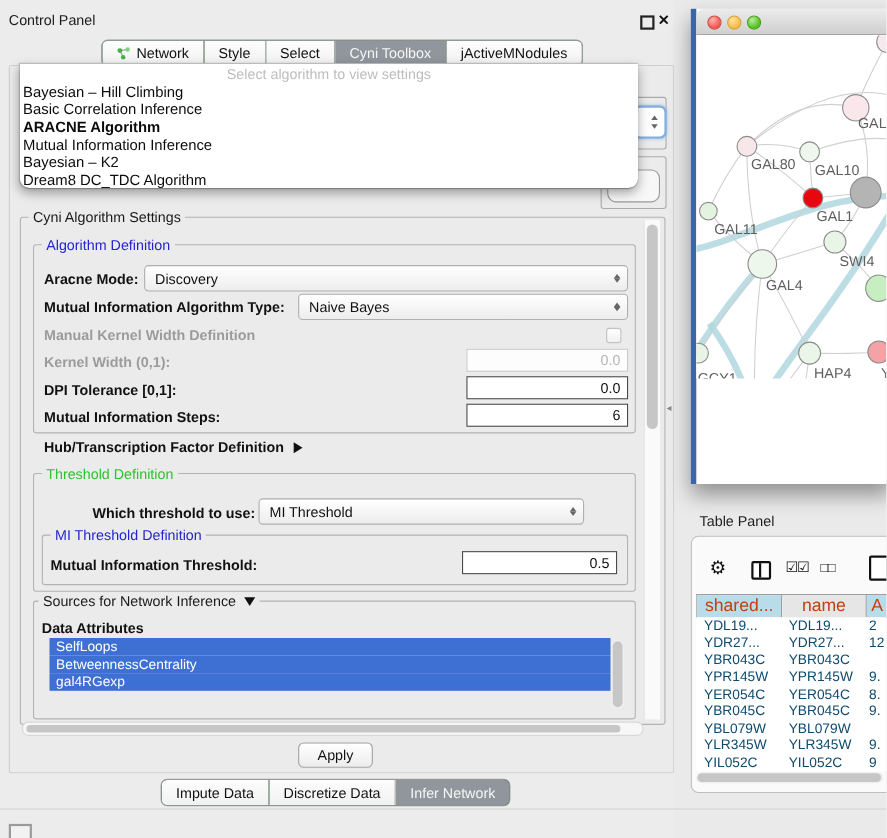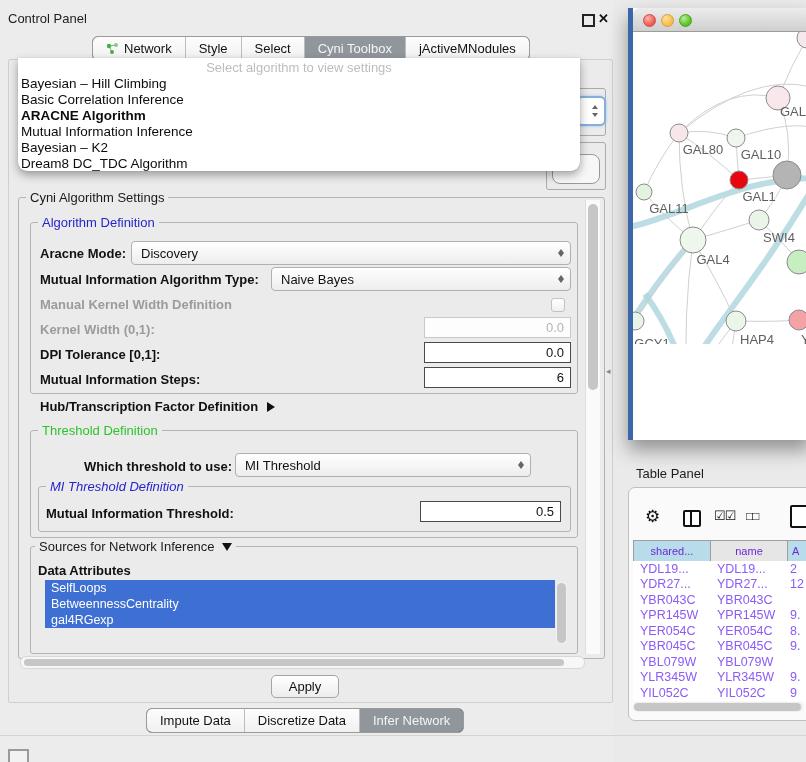--- a/index.html
+++ b/index.html
@@ -54,25 +54,25 @@
   .net-title{position:absolute;left:0;top:0;right:0;height:23px;background:linear-gradient(#ececec,#cfcfcf);border-bottom:1px solid #9c9c9c;border-top-left-radius:7px;}
   .light{position:absolute;top:6px;width:11px;height:11px;border-radius:50%;}
   .net-canvas{position:absolute;left:0;top:24px;width:173px;height:312px;overflow:hidden;background:#fff;}
   .tp-label{left:636px;top:466px;font-size:13px;color:#1c1c1c;}
   .tp-frame{left:628px;top:487px;width:185px;height:232px;background:#fafafa;border:1px solid #bfbfbf;border-radius:7px;}
   .gear{font-size:17px;color:#111;}
   .split-ico{width:14px;height:13px;border:2px solid #111;border-radius:2px;position:relative;background:#fff;}
   .split-ico::after{content:"";position:absolute;left:5px;top:0;bottom:0;width:2px;background:#111;}
   .doc-ico{width:14px;height:19px;border:2px solid #111;border-radius:2px;background:#fff;}
   .thead{left:633px;top:540px;height:21px;display:flex;border-top:1px solid #9e9e9e;border-left:1px solid #9e9e9e;}
-  .th{box-sizing:border-box;border-right:1px solid #9e9e9e;display:flex;align-items:center;justify-content:center;font-size:11px;color:#6d28d9;border-bottom:1px solid #9e9e9e;}
+  .th{box-sizing:border-box;border-right:1px solid #9e9e9e;display:flex;align-items:center;justify-content:center;font-size:16px;color:#c2410c;border-bottom:1px solid #9e9e9e;}
   .th.blue{background:#b9dcea;}
   .th.gray{background:#e6e6e6;}
   .tbody{left:633px;top:561px;width:173px;height:140px;overflow:hidden;background:#fff;}
-  .t-row{display:flex;height:15.5px;align-items:center;font-size:12.5px;color:#8b5cf6;}
+  .t-row{display:flex;height:15.5px;align-items:center;font-size:12.5px;color:#0c4a6e;}
   .tc1{width:77px;padding-left:7px;box-sizing:border-box;white-space:nowrap;overflow:hidden;}
   .tc2{width:77px;padding-left:7px;box-sizing:border-box;white-space:nowrap;overflow:hidden;}
   .tc3{width:19px;padding-left:3px;box-sizing:border-box;white-space:nowrap;overflow:hidden;}
   .divider{left:0;top:735px;width:806px;border-top:1px solid #d4d4d4;}
   .mini-ico{left:8px;top:749px;width:17px;height:16px;border:2px solid #9a9a9a;background:#f2f2f2;}
 </style>
 </head>
 <body>
 
 <div class="screen">
@@ -171,21 +171,21 @@
   <div class="abs grp" style="left:30px;top:430px;width:546px;height:106px;"></div>
   <div class="legend green" style="left:38px;top:423px;">Threshold Definition</div>
 
   <div class="abs lab" style="left:84px;top:459px;">Which threshold to use:</div>
   <div class="abs combo" style="left:235px;top:453px;width:296px;height:24px;">
     <span class="ctext">MI Threshold</span>
       <span class="spin"></span>
   </div>
 
   <div class="abs grp" style="left:38px;top:486px;width:531px;height:44px;"></div>
-  <div class="legend blue" style="left:46px;top:479px;font-style:italic;">MI Threshold Definition</div>
+  <div class="legend blue" style="left:46px;top:479px;">MI Threshold Definition</div>
   <div class="abs lab" style="left:46px;top:506px;">Mutual Information Threshold:</div>
   <div class="abs field" style="left:420px;top:501px;width:141px;height:21px;">0.5</div>
 
   <div class="abs grp" style="left:30px;top:546px;width:546px;height:106px;"></div>
   <div class="legend" style="left:35px;top:539px;display:flex;align-items:center;gap:7px;">
     <span>Sources for Network Inference</span>
     <span class="tri-down"></span>
   </div>
   <div class="abs lab" style="left:38px;top:563px;">Data Attributes</div>
   <div class="abs" style="left:45px;top:580px;width:510px;">

